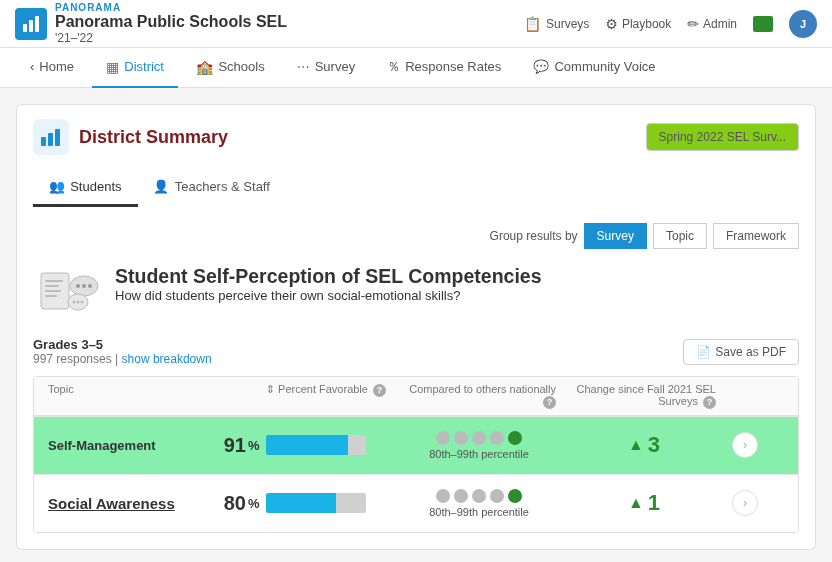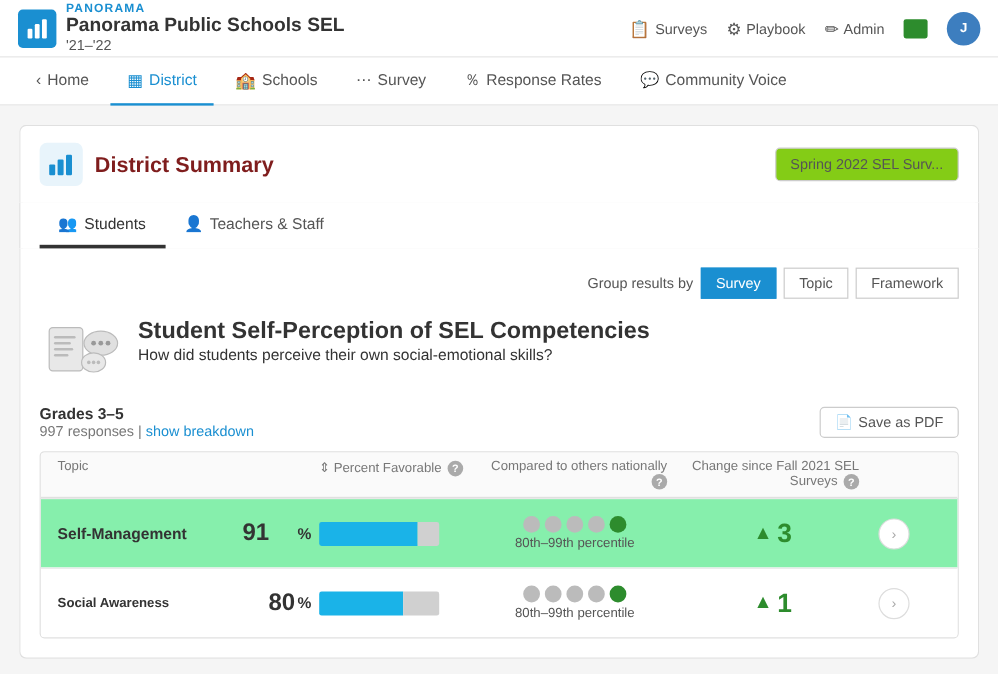--- a/index.html
+++ b/index.html
@@ -216,21 +216,21 @@
         <div class="th">
           <span>Change since Fall 2021 SEL Surveys</span>
           <span class="question-icon">?</span>
         </div>
         <div class="th"></div>
       </div>
 
       <div class="table-body-row" style="background:#86efac;">
         <div class="td left" style="font-weight:700;font-size:13px;color:#333;">Self-Management</div>
         <div class="td" style="display:flex;align-items:center;gap:2px;">
-          <span style="font-size:20px;font-weight:700;width:44px;text-align:left;display:inline-block;">91</span>
+          <span style="font-size:20px;font-weight:700;width:44px;text-align:right;display:inline-block;">91</span>
           <span style="font-size:13px;font-weight:700;">%</span>
           <div style="display:inline-flex;align-items:center;margin-left:4px;">
             <div style="height:20px;width:82px;background:#1ab3e8;border-radius:2px 0 0 2px;"></div>
             <div style="height:20px;width:18px;background:#d0d0d0;border-radius:0 2px 2px 0;"></div>
           </div>
         </div>
         <div class="td" style="text-align:center;">
           <div style="display:flex;align-items:center;justify-content:center;gap:4px;margin-bottom:3px;">
             <div style="width:14px;height:14px;border-radius:50%;background:#bbb;"></div>
             <div style="width:14px;height:14px;border-radius:50%;background:#bbb;"></div>
@@ -245,21 +245,21 @@
             <span style="font-size:16px;color:#2d8c2d;">▲</span>
             <span>3</span>
           </div>
         </div>
         <div class="td" style="text-align:center;">
           <button class="chevron-btn">›</button>
         </div>
       </div>
 
       <div class="table-body-row" style="background:#fff;">
-        <div class="td left" style="font-weight:700;font-size:11px;color:#333;">Social Awareness</div>
+        <div class="td left" style="font-weight:700;font-size:15px;color:#333;text-decoration:underline;">Social Awareness</div>
         <div class="td" style="display:flex;align-items:center;gap:2px;">
           <span style="font-size:20px;font-weight:700;width:44px;text-align:right;display:inline-block;">80</span>
           <span style="font-size:13px;font-weight:700;">%</span>
           <div style="display:inline-flex;align-items:center;margin-left:4px;">
             <div style="height:20px;width:70px;background:#1ab3e8;border-radius:2px 0 0 2px;"></div>
             <div style="height:20px;width:30px;background:#d0d0d0;border-radius:0 2px 2px 0;"></div>
           </div>
         </div>
         <div class="td" style="text-align:center;">
           <div style="display:flex;align-items:center;justify-content:center;gap:4px;margin-bottom:3px;">

